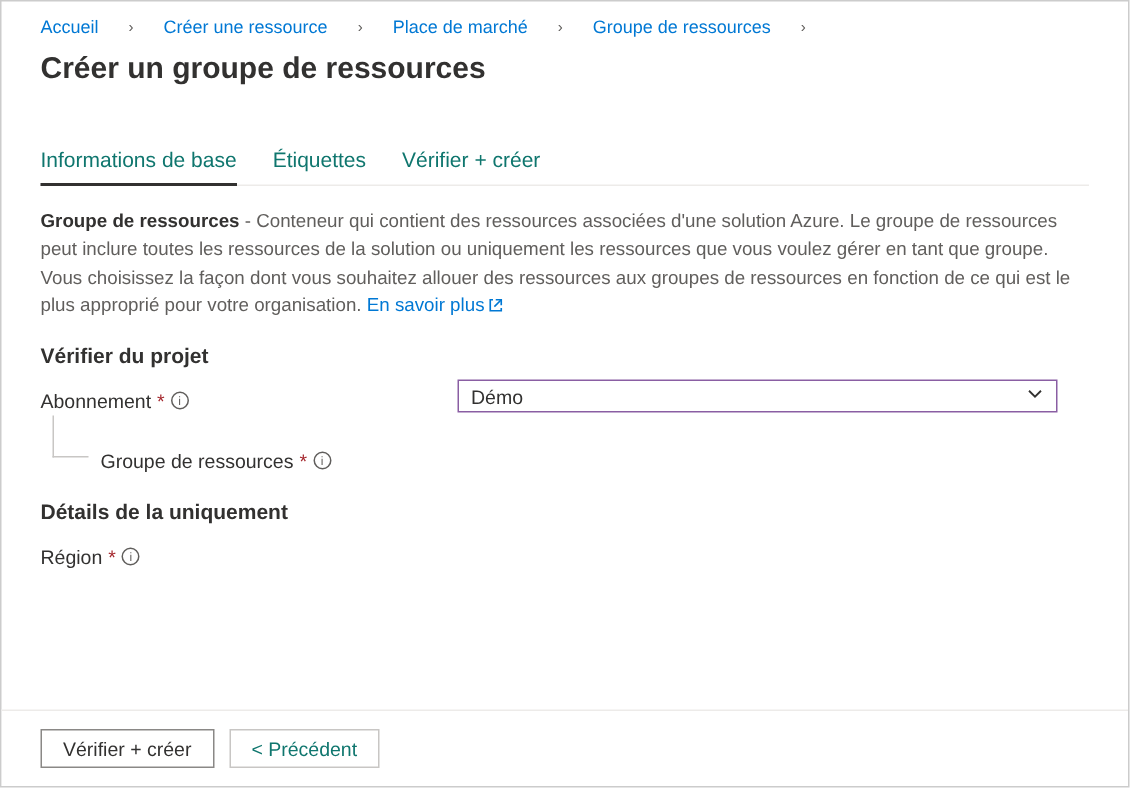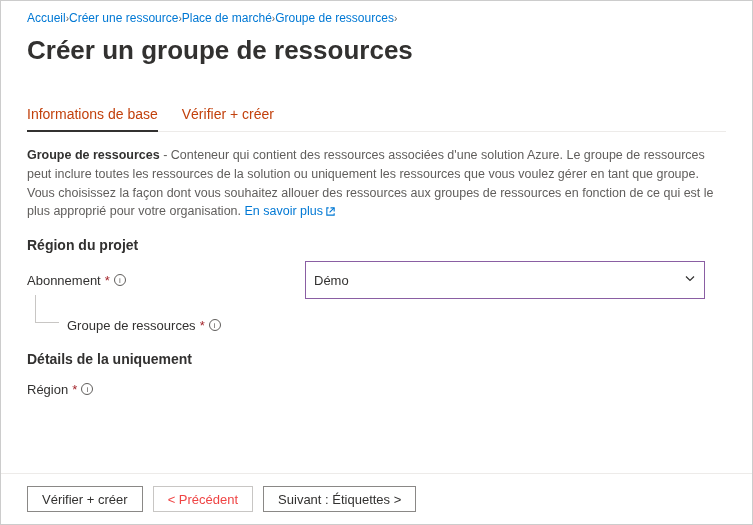--- a/index.html
+++ b/index.html
@@ -11,50 +11,50 @@
     width: 753px;
     height: 525px;
     border: 1px solid #ccc;
     padding: 10px 26px 0 26px;
     position: relative;
     overflow: hidden;
   }
   .breadcrumb {
     display: flex;
     align-items: center;
-    gap: 0;
+    gap: 20px;
     font-size: 12px;
     margin-bottom: 10px;
     flex-wrap: wrap;
   }
   .breadcrumb a {
     color: #0078d4;
     text-decoration: none;
     cursor: pointer;
   }
   .breadcrumb .chev {
     color: #605e5c;
     font-size: 10px;
   }
   h1 {
-    font-size: 26px;
+    font-size: 20px;
     font-weight: 600;
     color: #323130;
     margin-bottom: 32px;
   }
   .tabs {
     display: flex;
     gap: 24px;
     border-bottom: 1px solid #edebe9;
     margin-bottom: 14px;
   }
   .tab {
     padding: 8px 0;
     font-size: 14px;
-    color: #c2410c;
+    color: #0f766e;
     cursor: pointer;
     border-bottom: 2px solid transparent;
     margin-bottom: -1px;
   }
   .tab.active {
     border-bottom: 2px solid #323130;
     font-weight: 400;
   }
   .description {
     font-size: 12.5px;
@@ -116,21 +116,21 @@
     color: #605e5c;
     cursor: pointer;
   }
   .field-col {
     flex: 1;
     max-width: 400px;
     position: relative;
   }
   .select, .text-input {
     width: 100%;
-    height: 38px;
+    height: 22px;
     border: 1px solid #8a5ea3;
     padding: 2px 28px 2px 8px;
     font-size: 13px;
     color: #323130;
     background: #fff;
     position: relative;
     display: flex;
     align-items: center;
     cursor: pointer;
   }
@@ -172,21 +172,21 @@
   .btn {
     height: 26px;
     padding: 0 14px;
     font-size: 13px;
     border: 1px solid #8a8886;
     background: #fff;
     color: #323130;
     cursor: pointer;
   }
   .btn.disabled {
-    color: #ef4444;
+    color: #0f766e;
     border-color: #c8c6c4;
     cursor: default;
   }
 </style>
 </head>
 <body>
 
 <nav class="breadcrumb">
   <a>Accueil</a>
   <span class="chev">›</span>
@@ -195,32 +195,33 @@
   <a>Place de marché</a>
   <span class="chev">›</span>
   <a>Groupe de ressources</a>
   <span class="chev">›</span>
 </nav>
 
 <h1>Créer un groupe de ressources</h1>
 
 <div class="tabs">
   <div class="tab active">Informations de base</div>
+  <div class="tab">Étiquettes</div>
   <div class="tab">Vérifier + créer</div>
 </div>
 
 <p class="description">
   <strong>Groupe de ressources</strong><span> - Conteneur qui contient des ressources associées d'une solution Azure. Le groupe de ressources peut inclure toutes les ressources de la solution ou uniquement les ressources que vous voulez gérer en tant que groupe. Vous choisissez la façon dont vous souhaitez allouer des ressources aux groupes de ressources en fonction de ce qui est le plus approprié pour votre organisation. </span><a><span>En savoir plus</span><span class="ext-icon"><svg viewBox="0 0 12 12" fill="none" stroke="#0078d4" stroke-width="1.2">
           <path d="M4 2H2v8h8V8"></path>
           <path d="M6 2h4v4"></path>
           <path d="M10 2L5 7"></path>
         </svg></span></a>
 </p>
 
-<h3 class="section">Région du projet</h3>
+<h3 class="section">Vérifier du projet</h3>
 
 <div class="row">
   <div class="label-col">
     <span>Abonnement</span>
     <span class="req">*</span>
     <span class="info-icon">i</span>
   </div>
   <div class="field-col">
     <div class="select">
       <span>Démo</span>
@@ -248,14 +249,13 @@
   <div class="label-col">
     <span>Région</span>
     <span class="req">*</span>
     <span class="info-icon">i</span>
   </div>
 </div>
 
 <div class="footer">
   <button class="btn">Vérifier + créer</button>
   <button class="btn disabled">&lt; Précédent</button>
-  <button class="btn">Suivant : Étiquettes &gt;</button>
 </div>
 
 </body></html>

